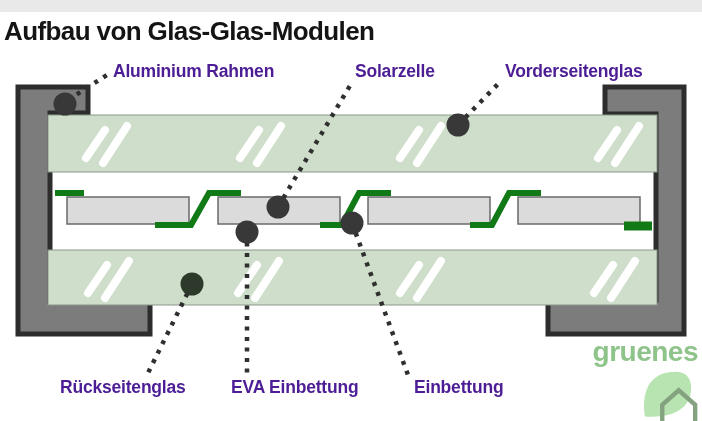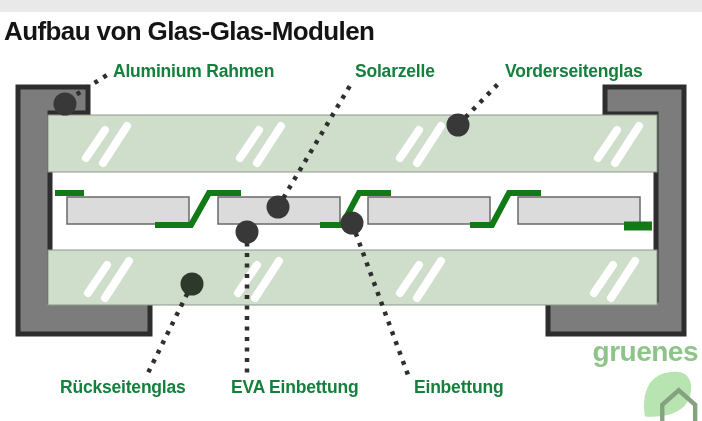--- a/index.html
+++ b/index.html
@@ -7,21 +7,21 @@
     position:relative;width:702px;height:421px;background:#ffffff;
     font-family:"Liberation Sans",sans-serif;overflow:hidden;
     margin:12px auto;
   }
   .title{
     position:absolute;left:4px;top:4px;
     font-size:26px;font-weight:800;color:#141414;letter-spacing:-0.6px;
     white-space:nowrap;
   }
   .part-label{
-    position:absolute;font-size:17.5px;font-weight:700;color:#15803d;
+    position:absolute;font-size:17.5px;font-weight:700;color:#4c1d95;
     white-space:nowrap;letter-spacing:-0.2px;
   }
   #lbl-aluminium{left:113px;top:49px;}
   #lbl-solarzelle{left:355px;top:49px;}
   #lbl-vorderseitenglas{left:505px;top:49px;}
   #lbl-rueckseitenglas{left:60px;top:365px;}
   #lbl-eva{left:231px;top:365px;}
   #lbl-kupferband{left:414px;top:365px;}
   .diagram-svg{position:absolute;left:0;top:0;}
   .logo{

